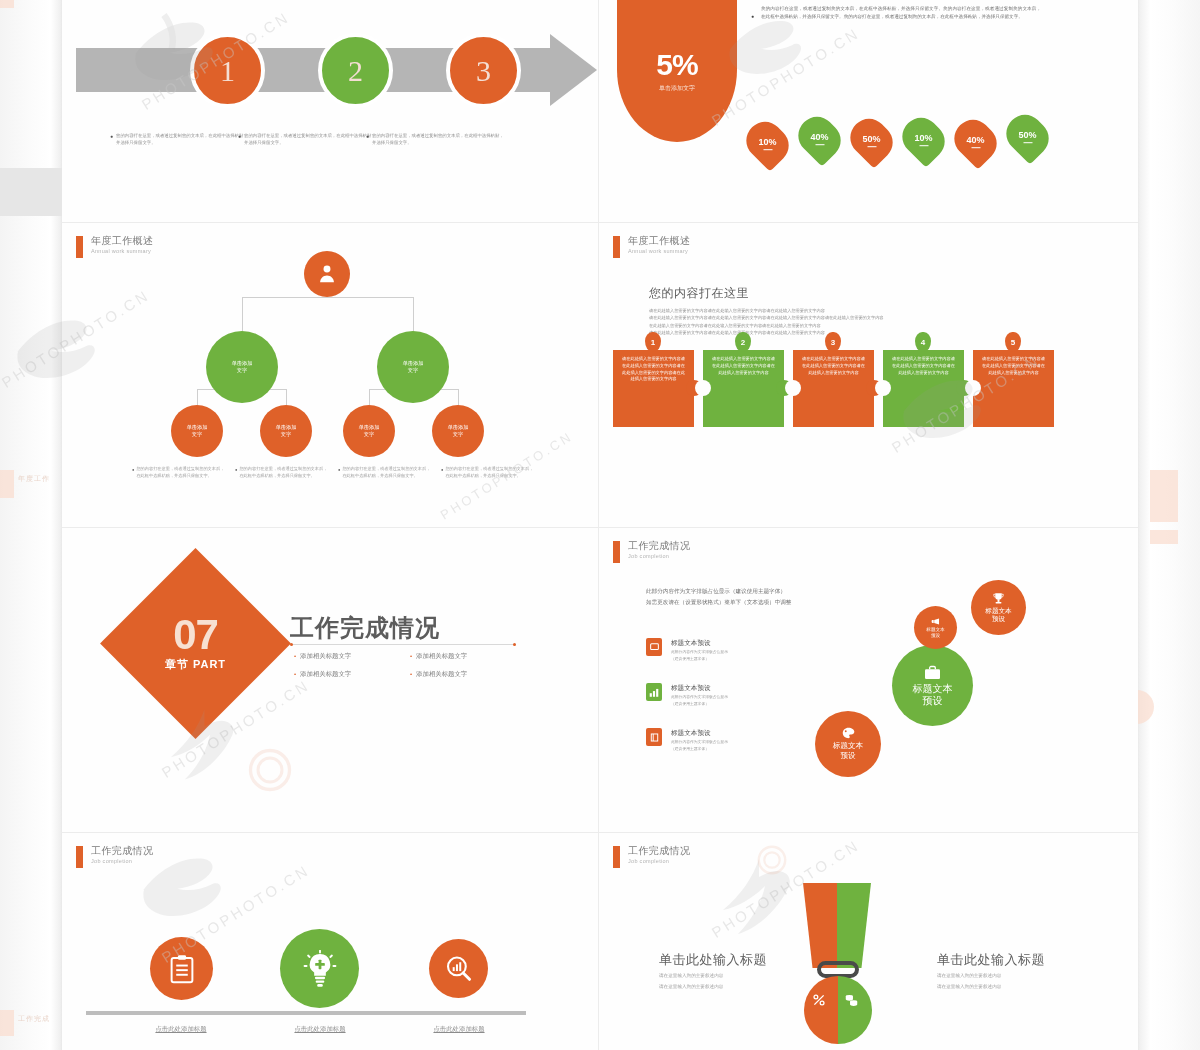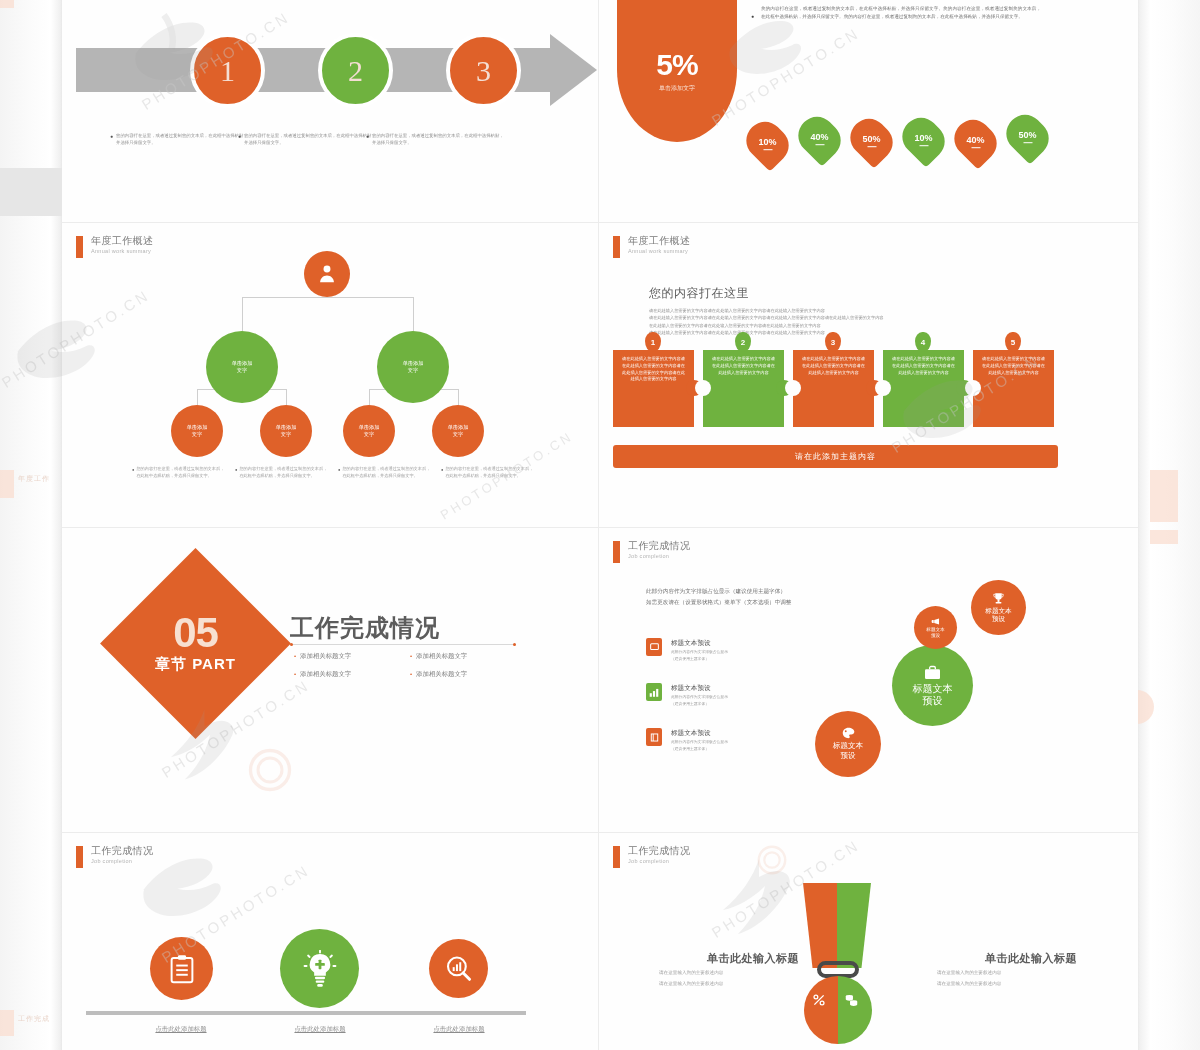--- a/index.html
+++ b/index.html
@@ -89,21 +89,21 @@
   .s4 .num { position:absolute; width:16px; height:20px; border-radius:8px 8px 8px 8px/10px 10px 12px 12px; top:-18px; left:32px;
              display:flex; align-items:center; justify-content:center; color:#fff; font-size:8px; font-weight:bold; }
   .s4 .cta { position:absolute; left:14px; top:222px; width:445px; height:23px; background:#df6129; border-radius:3px;
              display:flex; align-items:center; justify-content:center; color:#fff; font-size:8px; letter-spacing:1px; }
 
   
   .s5 .dia { position:absolute; left:66px; top:48px; width:135px; height:135px; background:#df6129; transform:rotate(45deg); }
   .s5 .dia-in { position:absolute; left:66px; top:48px; width:135px; height:135px;
                 display:flex; flex-direction:column; align-items:center; justify-content:center; }
   .s5 .dia-in .n { font-size:42px; font-weight:bold; color:#f7e0d1; line-height:40px; letter-spacing:-1px; }
-  .s5 .dia-in .p { font-size:15px; font-weight:bold; color:#fff; letter-spacing:1px; margin-top:2px; }
+  .s5 .dia-in .p { font-size:11px; font-weight:bold; color:#fff; letter-spacing:1px; margin-top:2px; }
   .s5 .bigtitle { position:absolute; left:228px; top:84px; font-size:24px; font-weight:bold; color:#5c5c5c; letter-spacing:1px; }
   .s5 .rule { position:absolute; left:228px; top:116px; width:226px; height:1px; background:#d9d9d9; }
   .s5 .rule i { position:absolute; width:3px; height:3px; background:#df6129; border-radius:50%; top:-1px; }
   .s5 .sub { position:absolute; color:#787878; font-size:6.4px; }
   .s5 .sub::before { content:"\2022"; color:#df6129; margin-right:4px; font-size:6px; }
 
   
   .s6 .lead { position:absolute; left:47px; top:58px; color:#6f6f6f; font-size:5.6px; line-height:11px; }
   .s6 .item { position:absolute; left:47px; display:flex; align-items:flex-start; }
   .s6 .sq { width:16px; height:18px; border-radius:2px; display:flex; align-items:center; justify-content:center; margin-right:9px; }
@@ -119,21 +119,21 @@
 
   
   .s8 .ribL { position:absolute; left:204px; top:50px; width:34px; height:85px; background:#df6129;
               clip-path:polygon(0 0,100% 0,100% 100%,28% 100%); }
   .s8 .ribR { position:absolute; left:238px; top:50px; width:34px; height:85px; background:#6fb23f;
               clip-path:polygon(0 0,100% 0,72% 100%,0 100%); }
   .s8 .clasp { position:absolute; left:218px; top:128px; width:42px; height:17px; border:4px solid #4a4a4a; border-radius:9px; background:transparent; }
   .s8 .medal { position:absolute; left:205px; top:143px; width:68px; height:68px; border-radius:50%; overflow:hidden; }
   .s8 .medal .h { position:absolute; top:0; width:34px; height:68px; }
   .s8 .tbox { position:absolute; width:150px; }
-  .s8 .tbox h4 { color:#5d5d5d; font-size:11px; font-weight:bold; letter-spacing:.5px;margin-left:48px; }
+  .s8 .tbox h4 { color:#5d5d5d; font-size:13px; font-weight:normal; letter-spacing:.5px; }
   .s8 .tbox p  { color:#9c9c9c; font-size:4.6px; line-height:7.6px; margin-top:3px; }
 
   
   .wm { position:absolute; pointer-events:none; user-select:none; color:#c9c9c9; opacity:.42;
         font-size:13px; letter-spacing:3px; white-space:nowrap; }
   .wm-brush { position:absolute; pointer-events:none; opacity:.30; }
 </style>
 </head>
 <body>
 
@@ -343,27 +343,26 @@
         <div class="txt">请在此处插入您需要的文字内容请在此处插入您需要的文字内容请在此处插入您需要的文字内容</div>
         <div class="knob" style="left:-8px;background:#fefefe;"></div>
         <div class="knob" style="right:-8px;background:#6fb23f;"></div>
       </div>
       <div class="pz" style="left:374px;background:#df6129;">
         <div class="num orange">5</div>
         <div class="txt">请在此处插入您需要的文字内容请在此处插入您需要的文字内容请在此处插入您需要的文字内容</div>
         <div class="knob" style="left:-8px;background:#fefefe;"></div>
       </div>
 
-      <div class="cta">请在此添加主题内容</div>
     </div>
 
     <div class="slide s5" style="left:0;top:528px;width:536px;height:304px;">
       <div class="dia"></div>
       <div class="dia-in">
-        <div class="n">05</div>
+        <div class="n">07</div>
         <div class="p">章节 PART</div>
       </div>
       <div class="bigtitle">工作完成情况</div>
       <div class="rule">
         <i style="left:0;"></i>
         <i style="right:0;"></i>
       </div>
       <div class="sub" style="left:232px;top:124px;">添加相关标题文字</div>
       <div class="sub" style="left:348px;top:124px;">添加相关标题文字</div>
       <div class="sub" style="left:232px;top:142px;">添加相关标题文字</div>

